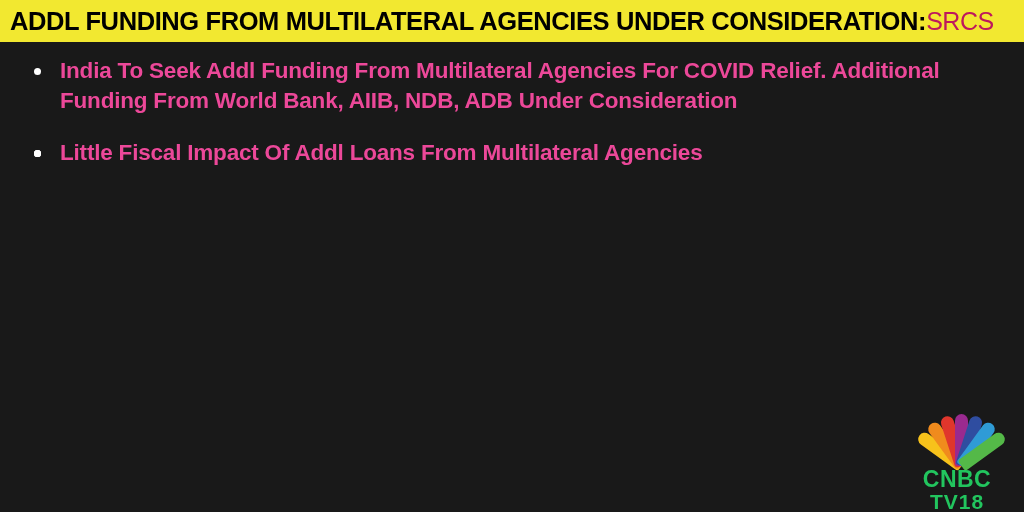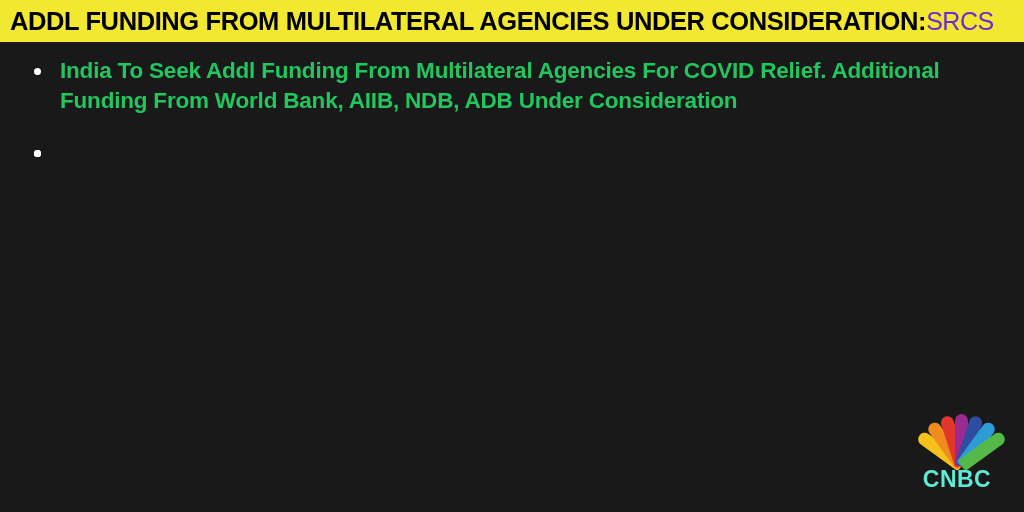--- a/index.html
+++ b/index.html
@@ -34,41 +34,41 @@
     white-space: nowrap;
   }
   .headline-main {
     color: #000;
     font-weight: bold;
     font-size: 25.5px;
     letter-spacing: -0.4px;
     font-family: "Liberation Sans", sans-serif;
   }
   .headline-source {
-    color: #6d28d9;
+    color: #be185d;
     font-size: 25px;
     letter-spacing: -0.5px;
     font-family: "Liberation Sans", sans-serif;
     font-weight: normal;
   }
   
   .body {
     flex: 1;
     padding: 14px 26px 0 26px;
     box-sizing: border-box;
     position: relative;
   }
   ul.bullets {
     list-style: none;
     margin: 0;
     padding: 0;
   }
   ul.bullets li {
     position: relative;
-    color: #22c55e;
+    color: #ec4899;
     font-weight: bold;
     font-size: 22.5px;
     line-height: 30px;
     letter-spacing: -0.2px;
     padding-left: 34px;
     margin-bottom: 22px;
   }
   ul.bullets li .dot {
     position: absolute;
     left: 8px;
@@ -99,21 +99,21 @@
     position: absolute;
     left: 44px;
     bottom: 2px;
     width: 13px;
     height: 52px;
     border-radius: 7px 7px 3px 3px;
     transform-origin: 50% 100%;
   }
   .logo-text {
     text-align: center;
-    color: #5eead4;
+    color: #22c55e;
     font-weight: bold;
     font-family: "Liberation Sans", sans-serif;
     line-height: 1.0;
   }
   .logo-cnbc { font-size: 23px; letter-spacing: 0.5px; }
   .logo-tv18 { font-size: 21px; letter-spacing: 1px; }
 </style>
 </head>
 <body>
 
@@ -131,30 +131,32 @@
         <span>India To Seek Addl Funding From Multilateral Agencies For COVID Relief. Additional Funding From World Bank, AIIB, NDB, ADB Under Consideration</span>
       </li>
       <li>
         <span class="dot"></span>
       </li>
       <li class="tight">
         <span class="dot"></span>
       </li>
       <li class="last">
         <span class="dot"></span>
+        <span>Little Fiscal Impact Of Addl Loans From Multilateral Agencies</span>
       </li>
     </ul>
 
     <div class="logo">
       <div class="peacock">
           <div class="feather" style="background: rgb(247, 194, 27); transform: rotate(-54deg);"></div>
           <div class="feather" style="background: rgb(240, 139, 29); transform: rotate(-36deg);"></div>
           <div class="feather" style="background: rgb(224, 54, 44); transform: rotate(-18deg);"></div>
           <div class="feather" style="background: rgb(154, 42, 143); transform: rotate(0deg);"></div>
           <div class="feather" style="background: rgb(47, 77, 160); transform: rotate(18deg);"></div>
           <div class="feather" style="background: rgb(47, 155, 214); transform: rotate(36deg);"></div>
           <div class="feather" style="background: rgb(84, 185, 72); transform: rotate(54deg);"></div>
         </div>
       <div class="logo-text logo-cnbc">CNBC</div>
+      <div class="logo-text logo-tv18">TV18</div>
     </div>
   </div>
 
 </div>
 
 </body></html>

